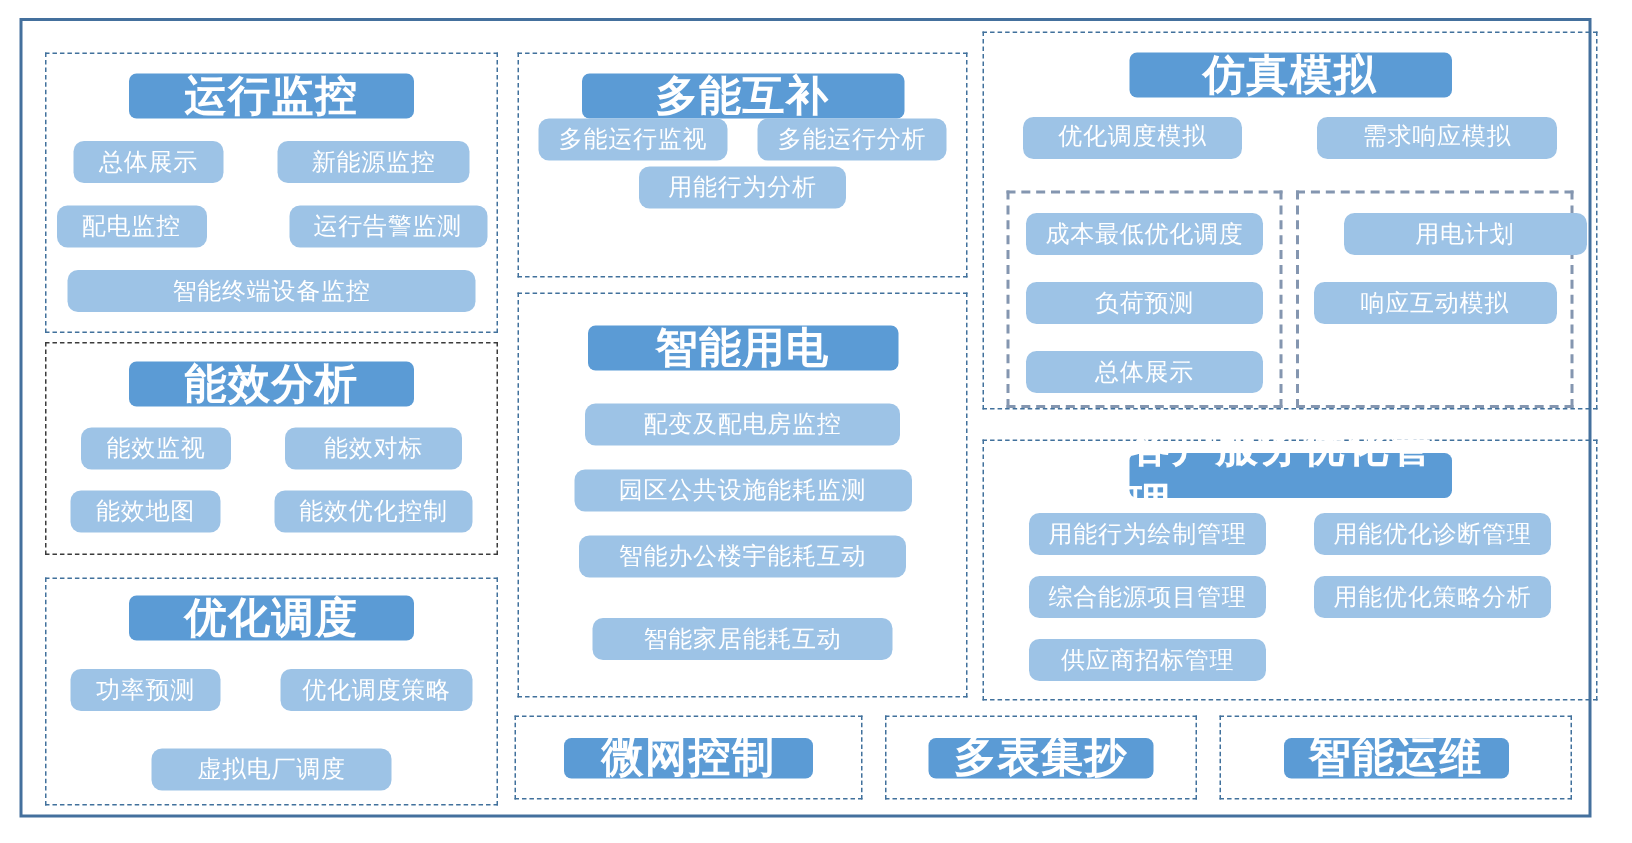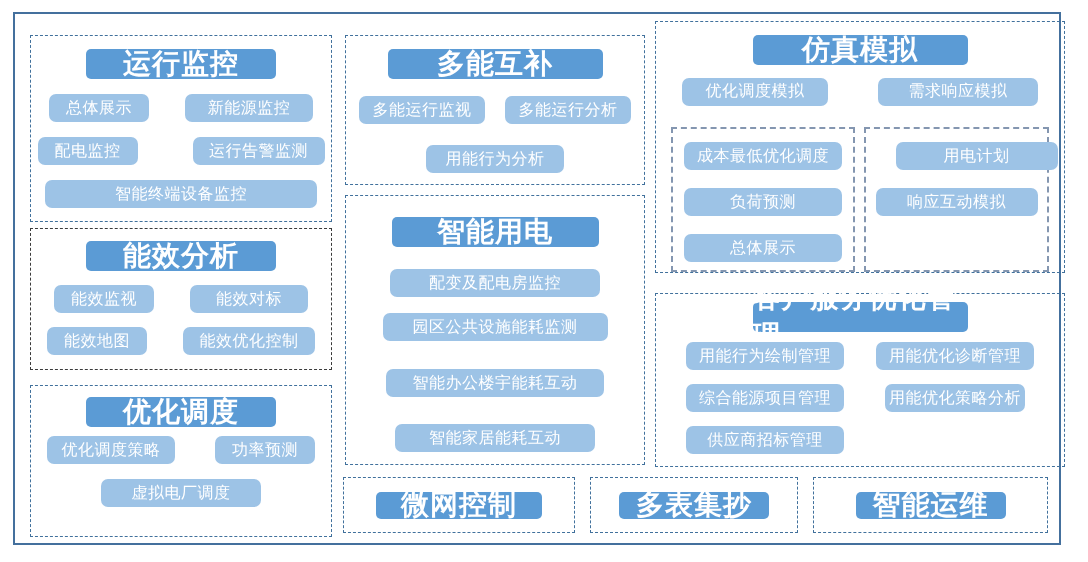--- a/index.html
+++ b/index.html
@@ -65,47 +65,47 @@
     <div class="row" style="gap:36px;">
       <div class="itm" style="width:100px;">能效监视</div>
       <div class="itm" style="width:118px;">能效对标</div>
     </div>
     <div class="row" style="gap:36px;">
       <div class="itm" style="width:100px;">能效地图</div>
       <div class="itm" style="width:132px;">能效优化控制</div>
     </div>
   </div>
 
-  <div class="sec" style="left:30px; top:385px; width:302px; height:152px; padding-top:11px; gap:9px;">
+  <div class="sec" style="left:30px; top:385px; width:302px; height:152px; padding-top:11px; gap:19px;">
     <div class="hdr" style="width:190px;">优化调度</div>
     <div class="row" style="gap:40px;">
+      <div class="itm" style="width:100px;">功率预测</div>
       <div class="itm" style="width:128px;">优化调度策略</div>
-      <div class="itm" style="width:100px;">功率预测</div>
     </div>
     <div class="row" style="margin-top:6px;">
       <div class="itm" style="width:160px;">虚拟电厂调度</div>
     </div>
   </div>
 
-  <div class="sec" style="left:345px; top:35px; width:300px; height:150px; padding-top:13px; gap:17px;text-align:right;">
+  <div class="sec" style="left:345px; top:35px; width:300px; height:150px; padding-top:13px; text-align:right;">
     <div class="hdr" style="width:215px;">多能互补</div>
     <div class="row" style="gap:20px;">
       <div class="itm" style="width:126px; padding:0 2px;">多能运行监视</div>
       <div class="itm" style="width:126px; padding:0 4px;">多能运行分析</div>
     </div>
     <div class="row" style="margin-top:4px;">
       <div class="itm" style="width:138px;">用能行为分析</div>
     </div>
   </div>
 
   <div class="sec" style="left:345px; top:195px; width:300px; height:270px; padding-top:21px; gap:16px;">
     <div class="hdr" style="width:207px;">智能用电</div>
     <div class="itm" style="width:210px; margin-top:6px;">配变及配电房监控</div>
     <div class="itm" style="width:225px;">园区公共设施能耗监测</div>
-    <div class="itm" style="width:218px; margin-top:12px;">智能办公楼宇能耗互动</div>
+    <div class="itm" style="width:218px; margin-top:0;">智能办公楼宇能耗互动</div>
     <div class="itm" style="width:200px; margin-top:11px;">智能家居能耗互动</div>
   </div>
 
   <div class="sec" style="left:655px; top:21px; width:410px; height:252px; padding-top:13px;justify-content:space-between;">
     <div class="hdr" style="width:215px;">仿真模拟</div>
     <div class="row" style="width:100%; justify-content:space-between; padding:0 26px; box-sizing:border-box; ">
       <div class="itm" style="width:146px;">优化调度模拟</div>
       <div class="itm" style="width:160px;">需求响应模拟</div>
     </div>
     <div class="row" style="width:100%; justify-content:center; gap:9px; margin-top:9px;">
@@ -120,21 +120,21 @@
       </div>
     </div>
   </div>
 
   <div class="sec" style="left:655px; top:293px; width:410px; height:174px; padding-top:8px;">
     <div class="hdr" style="width:215px;">客户服务优化管理</div>
     <div class="grid2" style="padding:10px 14px 0 14px; row-gap:14px;">
       <div class="itm" style="width:158px; padding:0 4px;">用能行为绘制管理</div>
       <div class="itm" style="width:158px; padding:0 4px;">用能优化诊断管理</div>
       <div class="itm" style="width:158px; padding:0 4px;">综合能源项目管理</div>
-      <div class="itm" style="width:140px; padding:0 0;">用能优化策略分析</div>
+      <div class="itm" style="width:158px; padding:0 0;">用能优化策略分析</div>
       <div class="itm" style="width:158px;">供应商招标管理</div>
     </div>
   </div>
 
   <div class="sec" style="left:343px; top:477px; width:232px; height:56px; justify-content:center;">
     <div class="hdr" style="width:166px; height:27px;">微网控制</div>
   </div>
 
   <div class="sec" style="left:590px; top:477px; width:208px; height:56px; justify-content:center;">
     <div class="hdr" style="width:150px; height:27px;">多表集抄</div>

